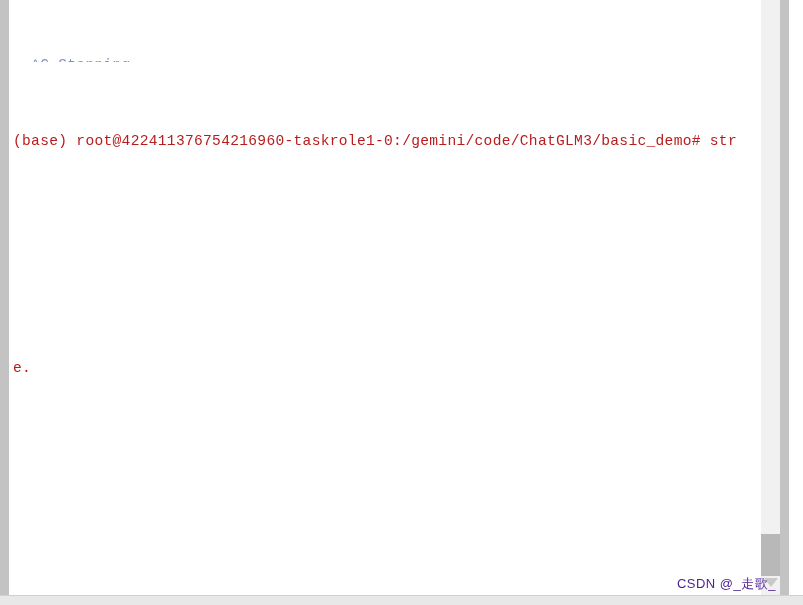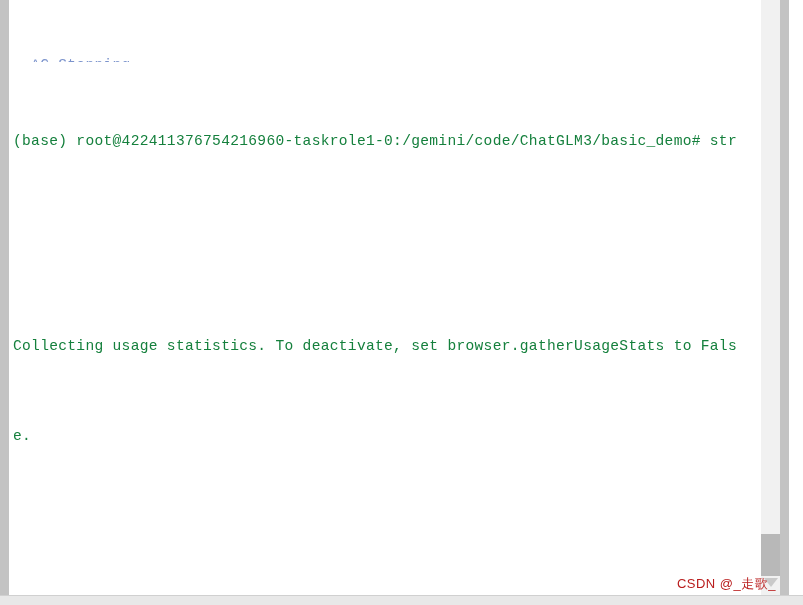--- a/index.html
+++ b/index.html
@@ -123,31 +123,31 @@
   .line.blank { height: 22.7px; }
 
   
   .line.clipped {
     height: 8px;
     overflow: hidden;
     line-height: 22.7px;
     margin-top: -14px;
   }
 
-  .c-default { color: #15803d; font-family: Liberation Mono, monospace; }
+  .c-default { color: #b91c1c; font-family: Liberation Mono, monospace; }
   .c-blue    { color: #7b93cc; }
 
   
   .watermark {
     position: absolute;
     right: 27px;
     bottom: 12px;
     font-family: "Liberation Sans", sans-serif;
     font-size: 13px;
-    color: #b91c1c;
+    color: #4c1d95;
     letter-spacing: 0.5px;
     user-select: none;
   }
 </style>
 </head>
 <body>
 
 <div id="terminal-window">
 
   <div class="left-gutter"></div>
@@ -155,21 +155,20 @@
 
   <div id="console">
 
     <div class="line clipped c-blue">  ^C Stopping...</div>
 
     <div class="line c-default">(base) root@422411376754216960-taskrole1-0:/gemini/code/ChatGLM3/basic_demo# str</div>
 
 
     <div class="line blank"></div>
 
-    <div class="line c-default">Collecting usage statistics. To deactivate, set browser.gatherUsageStats to Fals</div>
 
     <div class="line c-default">e.</div>
 
     <div class="line blank"></div>
     
 
     
 
     
 

